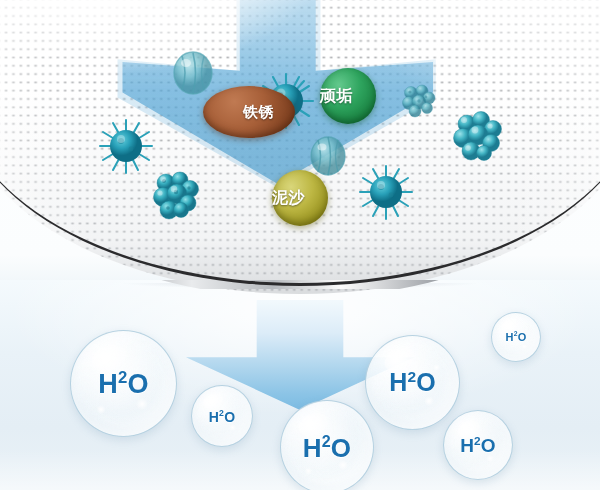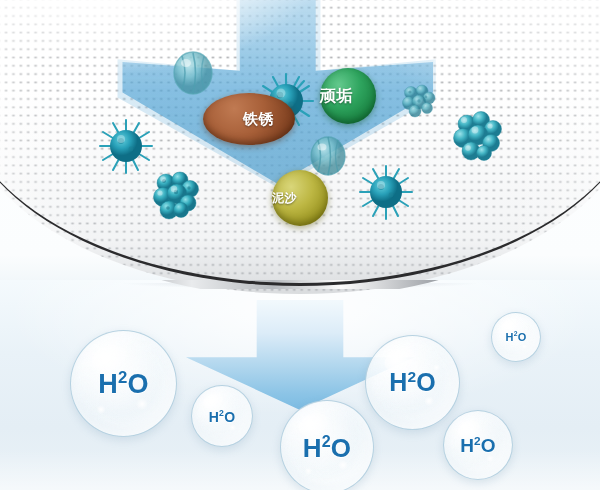--- a/index.html
+++ b/index.html
@@ -85,32 +85,32 @@
   }
 
   
   .tag{
     position:absolute;border-radius:50%;
     display:flex;align-items:center;
     color:#ffffff;font-weight:bold;letter-spacing:.5px;
     text-shadow:0 1px 2px rgba(0,0,0,.45);
   }
   .tag-rust{
-    left:203px;top:93px;width:52px;height:52px;font-size:15px;
+    left:203px;top:86px;width:52px;height:52px;font-size:15px;
     background:radial-gradient(circle at 34% 30%, #c07a52 0%, #a75f38 42%, #6d3316 100%);
     box-shadow:0 2px 6px rgba(90,45,20,.45), inset 0 -3px 7px rgba(60,25,8,.5);
     padding-left:40px;
   }
   .tag-grime{
     left:320px;top:68px;width:56px;height:56px;font-size:16px;
     background:radial-gradient(circle at 34% 30%, #63c98d 0%, #2ea45e 40%, #0c6b2e 100%);
     box-shadow:0 2px 6px rgba(15,85,40,.45), inset 0 -3px 7px rgba(5,60,25,.5);
   }
   .tag-silt{
-    left:272px;top:170px;width:56px;height:56px;font-size:12px;
+    left:272px;top:170px;width:56px;height:56px;font-size:16px;
     background:radial-gradient(circle at 34% 30%, #d9d67a 0%, #bdb743 40%, #7d7806 100%);
     box-shadow:0 2px 6px rgba(95,92,10,.45), inset 0 -3px 7px rgba(70,68,5,.5);
   }
 
   
   .germ{position:absolute;}
   .germ svg{display:block;overflow:visible;}
 
   
   .arrow{

